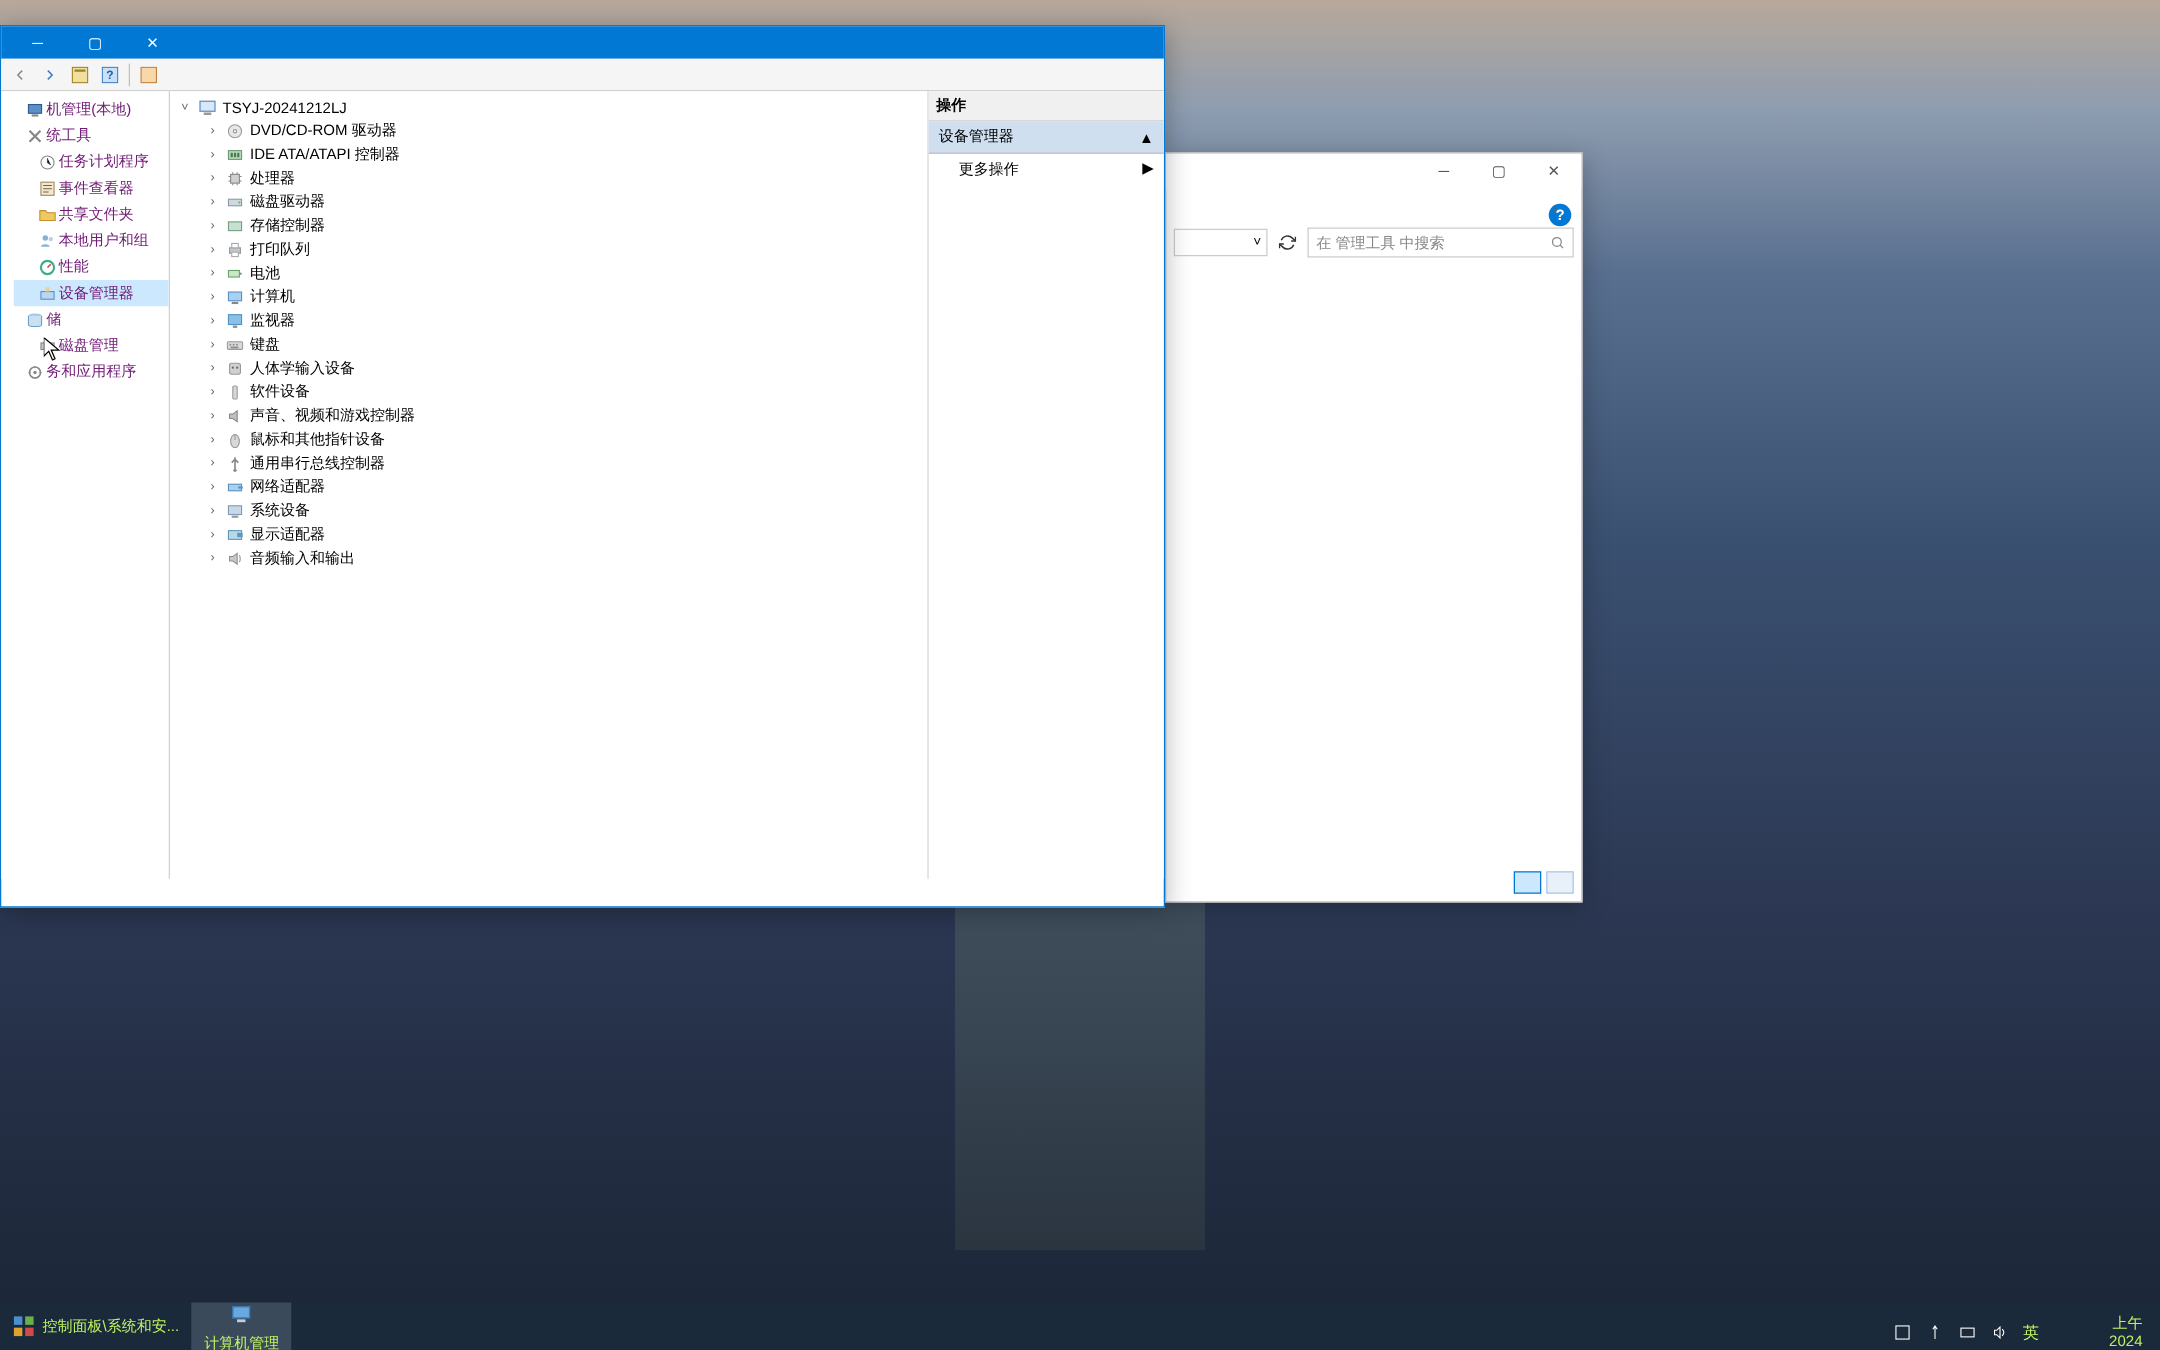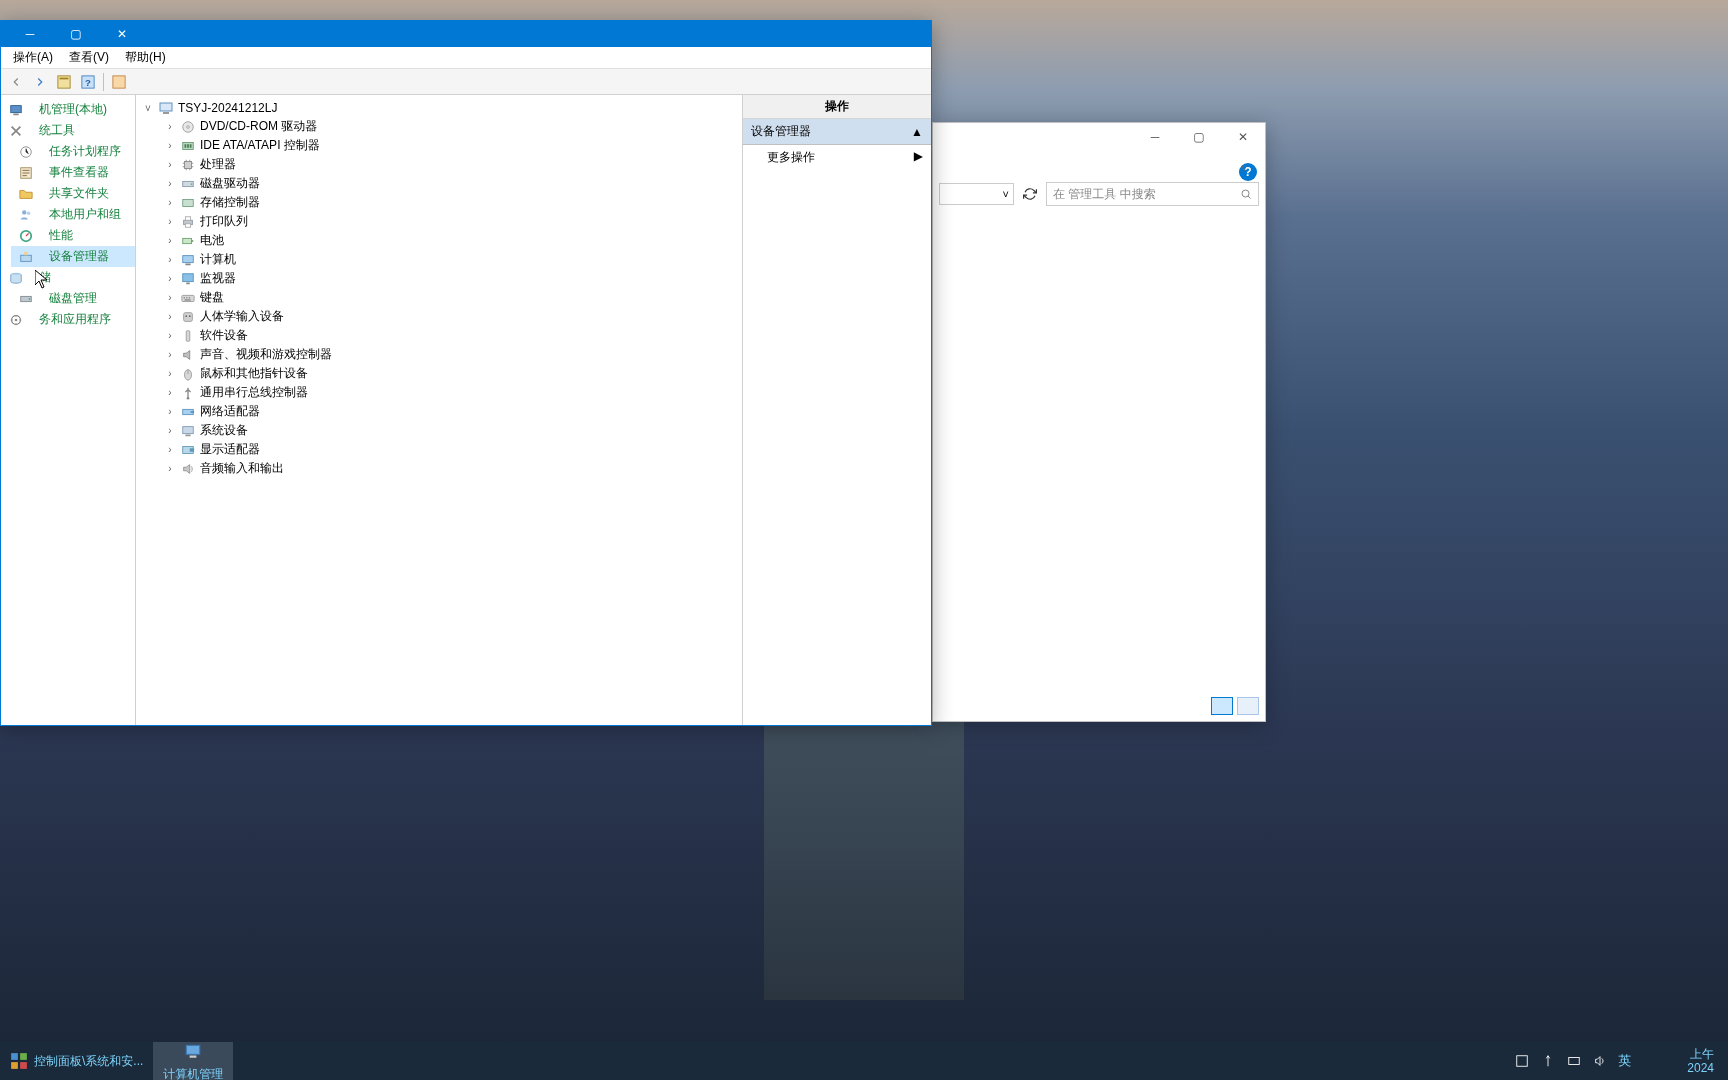--- a/index.html
+++ b/index.html
@@ -19,55 +19,55 @@
 .menubar { height: 22px; background: #fff; display: flex; align-items: center; padding: 0 4px; border-bottom: 1px solid #e0e0e0; }
 .menu-item { padding: 2px 8px; font-size: 12px; color: #000; }
 
 .toolbar { height: 26px; background: #f5f5f5; border-bottom: 1px solid #d0d0d0; display: flex; align-items: center; padding: 2px 4px; gap: 2px; }
 .tb-btn { width: 22px; height: 22px; display: flex; align-items: center; justify-content: center; border: 1px solid transparent; }
 
 .main-area { display: flex; height: calc(100% - 74px); }
 
 
 .left-tree { width: 135px; border-right: 1px solid #d0d0d0; background: #fff; overflow: hidden; font-size: 12px; padding-top: 4px; }
-.lt-item { padding: 2px 2px 2px 8px; display: flex; align-items: center; gap: 16px; white-space: nowrap; color: #15803d; }
+.lt-item { padding: 2px 2px 2px 20px; display: flex; align-items: center; gap: 2px; white-space: nowrap; color: #701a75; }
 .lt-item .ic { width: 14px; height: 14px; flex-shrink:0; }
 .lt-item.selected { background: #cce8ff; }
 .lt-sub { padding-left: 10px; }
 
 
 .center-tree { flex: 1; background: #fff; border-right: 1px solid #d0d0d0; padding: 4px 0 0 6px; font-size: 12px; overflow: auto; }
 .dev-root { display: flex; align-items: center; gap: 4px; padding: 1px 0; }
 .dev-root .exp { width: 12px; text-align: center; color: #666; font-size: 10px; }
 .dev-list { margin-left: 22px; }
 .dev-item { display: flex; align-items: center; gap: 4px; padding: 1px 0; }
 .dev-item .exp { width: 12px; text-align: center; color: #666; font-size: 10px; }
 .dev-item .ic { width: 16px; height: 16px; display:flex; align-items:center; justify-content:center; }
 
 
 .right-panel { width: 188px; background: #fff; }
-.rp-header { background: #f0f0f0; padding: 3px 6px; font-size: 12px; font-weight: bold; border-bottom: 1px solid #d5d5d5; text-align: center; }
+.rp-header { background: #f0f0f0; padding: 3px 6px; font-size: 12px; font-weight: bold; border-bottom: 1px solid #d5d5d5; }
 .rp-section { background: #d0dff0; padding: 4px 8px; font-size: 12px; display:flex; align-items:center; justify-content:space-between; border-bottom:1px solid #c0c0c0;}
 .rp-action { padding: 4px 8px 4px 24px; font-size: 12px; display:flex; align-items:flex-start; justify-content:space-between; }
 
 
 .window-back { position: absolute; top: 122px; left: 932px; width: 334px; height: 600px; background: #fff; border: 1px solid #c0c0c0; box-shadow: 0 4px 20px rgba(0,0,0,0.25); z-index: 5; }
 .wb-titlebar { height: 28px; display:flex; align-items:center; justify-content:flex-end; background:#fff; }
 .wb-tbtn { width: 44px; display:flex; align-items:center; justify-content:center; color:#555; font-size:12px; height:100%; }
 .wb-help { position:absolute; right:8px; top:40px; width:18px; height:18px; border-radius:50%; background:#0078d4; color:#fff; display:flex; align-items:center; justify-content:center; font-size:12px; font-weight:bold; }
 .wb-addr { height: 30px; display:flex; align-items:center; padding:0 6px; gap:6px; margin-top:28px; }
 .wb-dd { width: 75px; height:22px; border:1px solid #ccc; display:flex; align-items:center; justify-content:flex-end; padding:0 4px; font-size:11px;}
 .wb-refresh { width:20px; height:20px; display:flex; align-items:center; justify-content:center; color:#333; }
 .wb-search { flex:1; height:24px; border:1px solid #ccc; display:flex; align-items:center; padding:0 6px; font-size:12px; color:#888; justify-content:space-between;text-align:center; }
 .wb-views { position:absolute; bottom:6px; right:6px; display:flex; gap:4px; }
 .wb-vbtn { width:22px; height:18px; border:1px solid #a9c6e8; background:#e8f0fa; }
 .wb-vbtn.active { background:#cce8ff; border-color:#0078d4;}
 
 
-.taskbar { position: absolute; bottom: 0; left: 0; width: 100%; height: 38px; background: #1a2a3a; display: flex; align-items: center; z-index: 100; color: #7dd3fc; font-size: 12px; }
+.taskbar { position: absolute; bottom: 0; left: 0; width: 100%; height: 38px; background: #1a2a3a; display: flex; align-items: flex-end; z-index: 100; color: #bef264; font-size: 12px; }
 .tb-item { height: 100%; display: flex; align-items: center; padding: 0 10px; gap: 6px; }
 .tb-item.active { background: #3a4a5a; flex-direction: column; }
 .tb-item .ic { width: 18px; height: 18px; }
 .tb-spacer { flex: 1; }
 .tray { display: flex; align-items: center; gap: 10px; padding: 0 8px; }
 .tray-ic { width: 16px; height: 16px; display:flex; align-items:center; justify-content:center; }
 .clock { text-align: right; line-height: 1.2; font-size: 12px; padding: 0 6px; margin-left: 40px; }
 
 
 svg { display: block; }
@@ -112,25 +112,20 @@
 
 <div class="window-main">
   <div class="titlebar">
     <div class="titlebar-btns">
       <div class="titlebar-btn">─</div>
       <div class="titlebar-btn">▢</div>
       <div class="titlebar-btn close">✕</div>
     </div>
   </div>
 
-  <div class="menubar">
-    <div class="menu-item">操作(A)</div>
-    <div class="menu-item">查看(V)</div>
-    <div class="menu-item">帮助(H)</div>
-  </div>
 
   <div class="toolbar">
     <div class="tb-btn">
         <svg width="14" height="14" viewBox="0 0 24 24" fill="none" stroke="#888" stroke-width="2">
           <path d="M15 18l-6-6 6-6"></path>
         </svg>
       </div>
     <div class="tb-btn">
         <svg width="14" height="14" viewBox="0 0 24 24" fill="none" stroke="#3a78c8" stroke-width="2">
           <path d="M9 6l6 6-6 6"></path>

